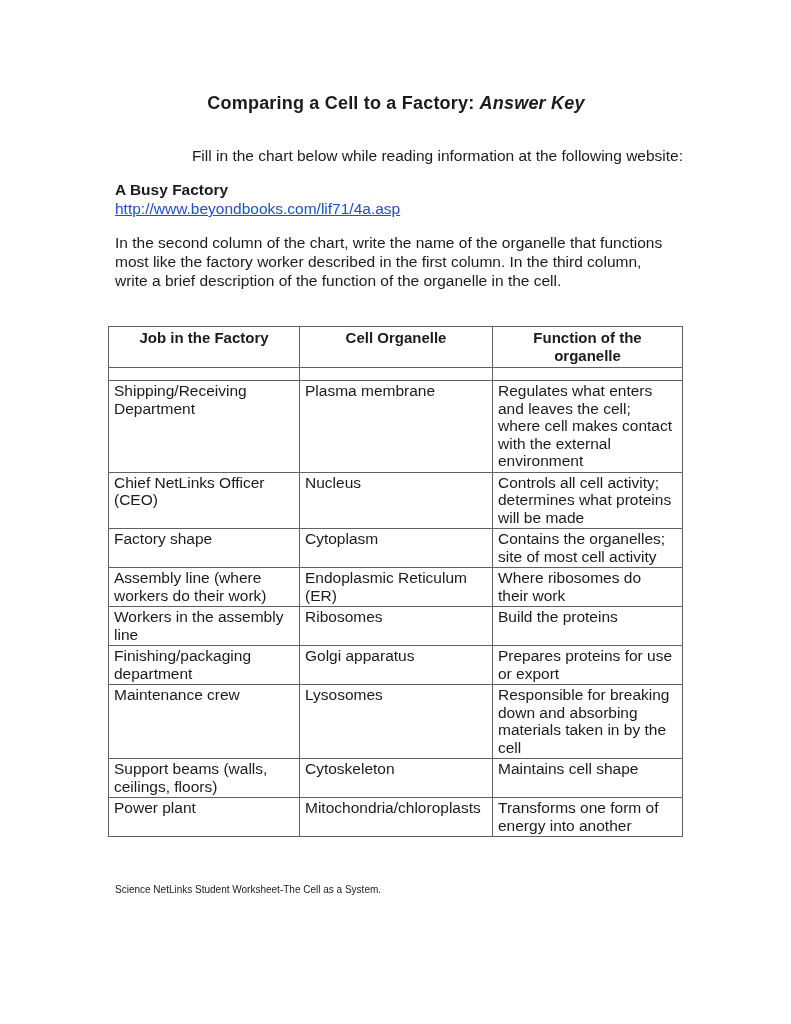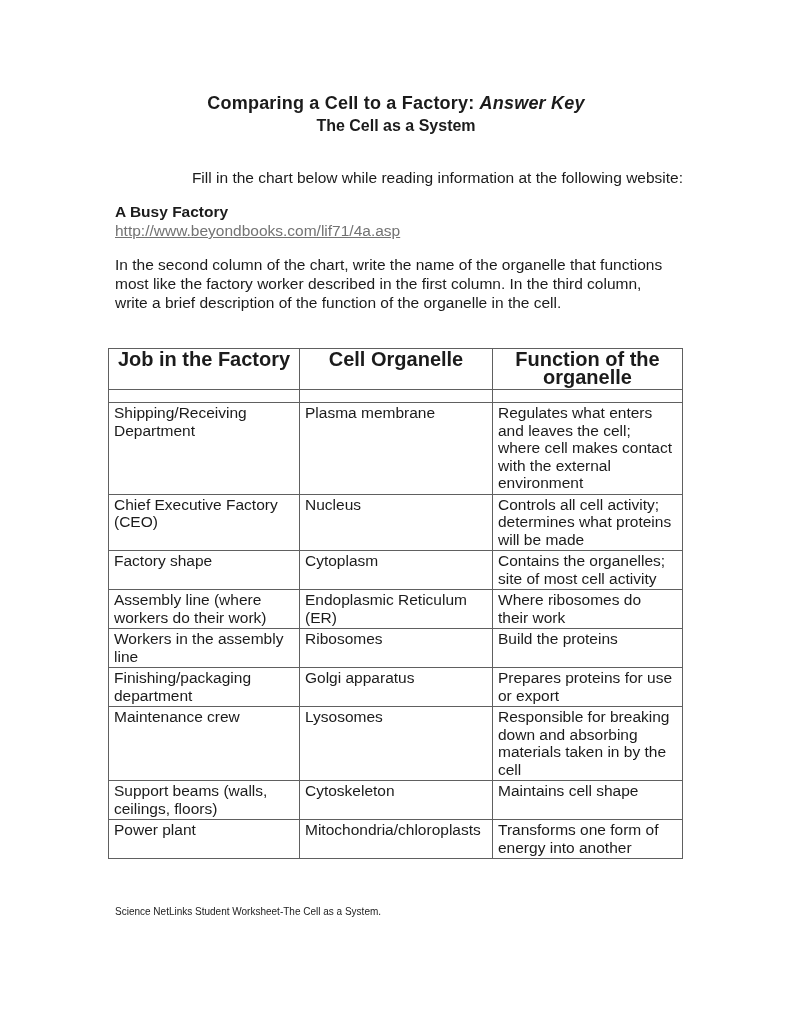--- a/index.html
+++ b/index.html
@@ -35,21 +35,21 @@
     line-height: 19px;
     margin: 0 0 0 6px;
   }
   .intro { margin-top: 31px; text-align: right; }
   .resource-name { margin-top: 15px; font-weight: bold; }
   .resource-url {
     display: inline-block;
     margin-left: 6px;
     font-size: 15.5px;
     line-height: 19px;
-    color: #737373;
+    color: #1d4ed8;
     text-decoration: underline;
   }
   .instructions { margin-top: 15px; max-width: 558px; }
   table.answers {
     border-collapse: collapse;
     table-layout: fixed;
     width: 574px;
     margin-top: 36px;
     margin-left: -1px;
     font-size: 15.5px;
@@ -57,21 +57,21 @@
   }
   table.answers th, table.answers td {
     border: 1px solid #606060;
     vertical-align: top;
     word-wrap: break-word;
   }
   table.answers th {
     font-weight: bold;
     text-align: center;
     padding: 2px 2px 3px 2px;
-    font-size: 20px;
+    font-size: 15px;
     line-height: 17.5px;
   }
   table.answers th .th-narrow { display: inline-block; max-width: 160px; }
   table.answers td {
     padding: 1px 8px 2px 5px;
     text-align: left;
   }
   tr.spacer-row td { height: 12px; padding: 0; }
   .footer {
     margin: 46px 0 0 6px;
@@ -80,21 +80,20 @@
     color: #222222;
   }
 </style>
 </head>
 <body>
 
 <div class="page">
 
   <h1 class="title"><span>Comparing a Cell to a Factory: </span><em>Answer Key</em></h1>
 
-  <h2 class="subtitle">The Cell as a System</h2>
 
   <p class="bodytext intro">Fill in the chart below while reading information at the following website:</p>
 
   <p class="bodytext resource-name">A Busy Factory</p>
 
   <a class="resource-url" href="#">http://www.beyondbooks.com/lif71/4a.asp</a>
 
   <p class="bodytext instructions">In the second column of the chart, write the name of the organelle that functions most like the factory worker described in the first column. In the third column, write a brief description of the function of the organelle in the cell.</p>
 
   <table class="answers">
@@ -115,21 +114,21 @@
         <td></td>
         <td></td>
         <td></td>
       </tr>
     <tr>
           <td>Shipping/Receiving Department</td>
           <td>Plasma membrane</td>
           <td>Regulates what enters and leaves the cell; where cell makes contact with the external environment</td>
         </tr>
         <tr>
-          <td>Chief Executive Factory (CEO)</td>
+          <td>Chief NetLinks Officer (CEO)</td>
           <td>Nucleus</td>
           <td>Controls all cell activity; determines what proteins will be made</td>
         </tr>
         <tr>
           <td>Factory shape</td>
           <td>Cytoplasm</td>
           <td>Contains the organelles; site of most cell activity</td>
         </tr>
         <tr>
           <td>Assembly line (where workers do their work)</td>

